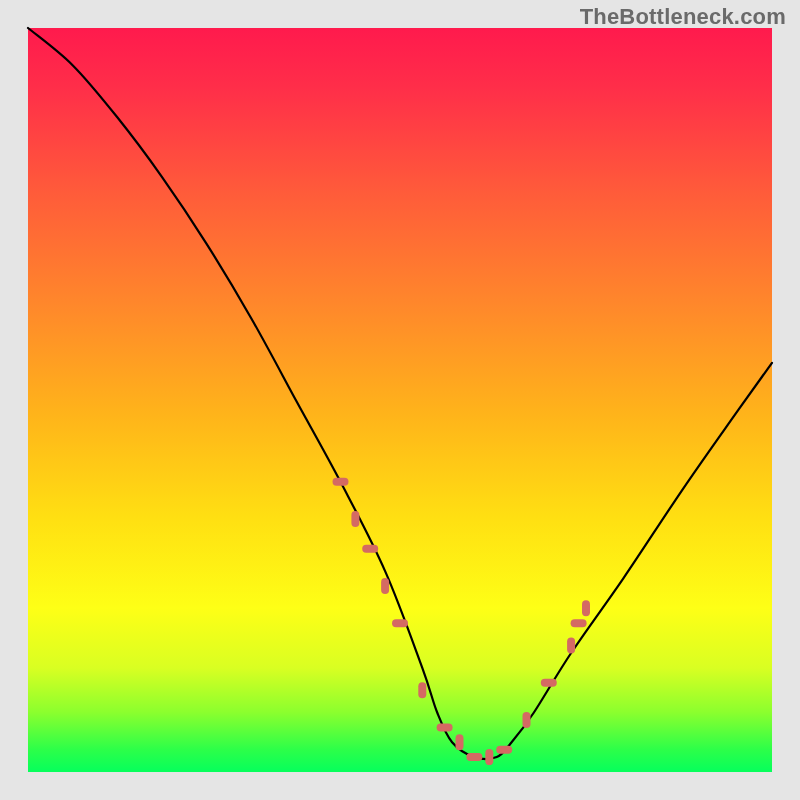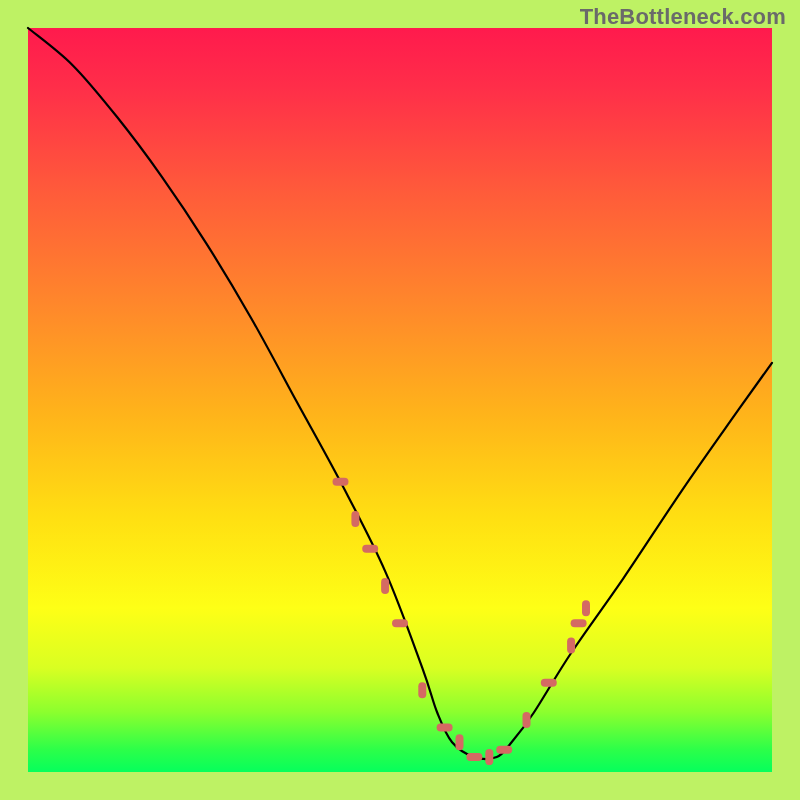--- a/index.html
+++ b/index.html
@@ -8,21 +8,21 @@
     width: 800px;
     height: 800px;
     background: #000;
     overflow: hidden;
     font-family: Arial, Helvetica, sans-serif;
   }
   .frame {
     position: relative;
     width: 800px;
     height: 800px;
-    background: #bef264;
+    background: #e5e5e5;
   }
   .watermark {
     position: absolute;
     top: 4px;
     right: 14px;
     color: #6a6a6a;
     font-size: 22px;
     font-weight: 600;
     letter-spacing: 0.2px;
     user-select: none;

